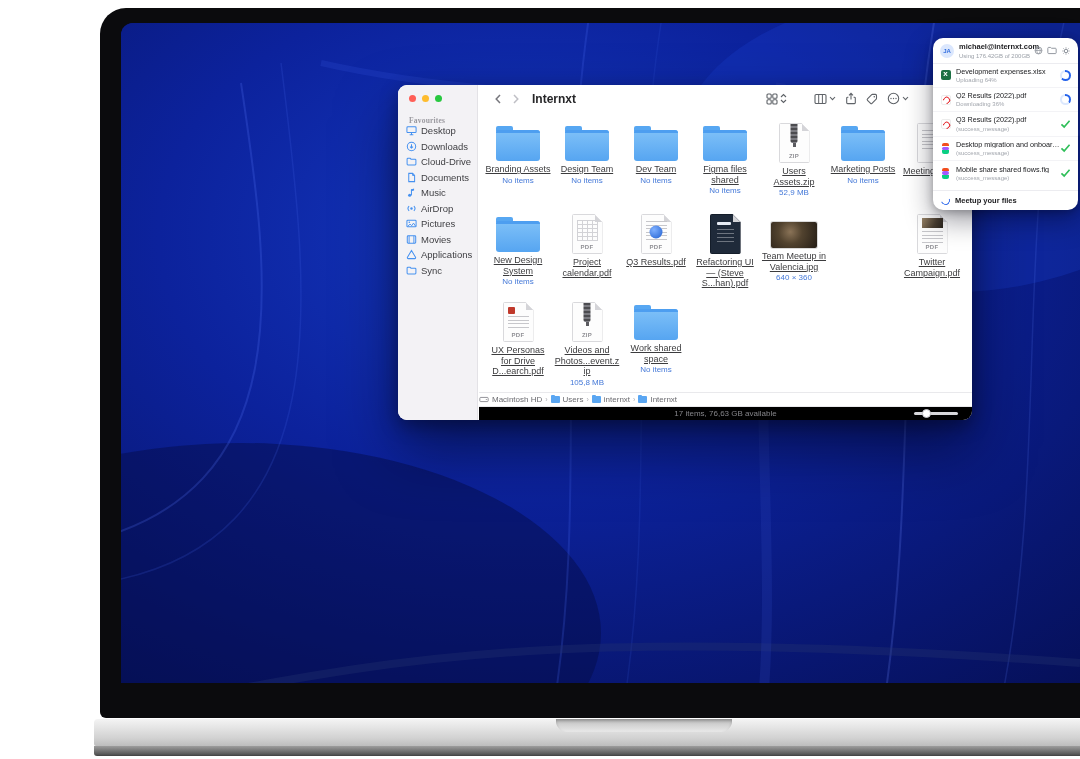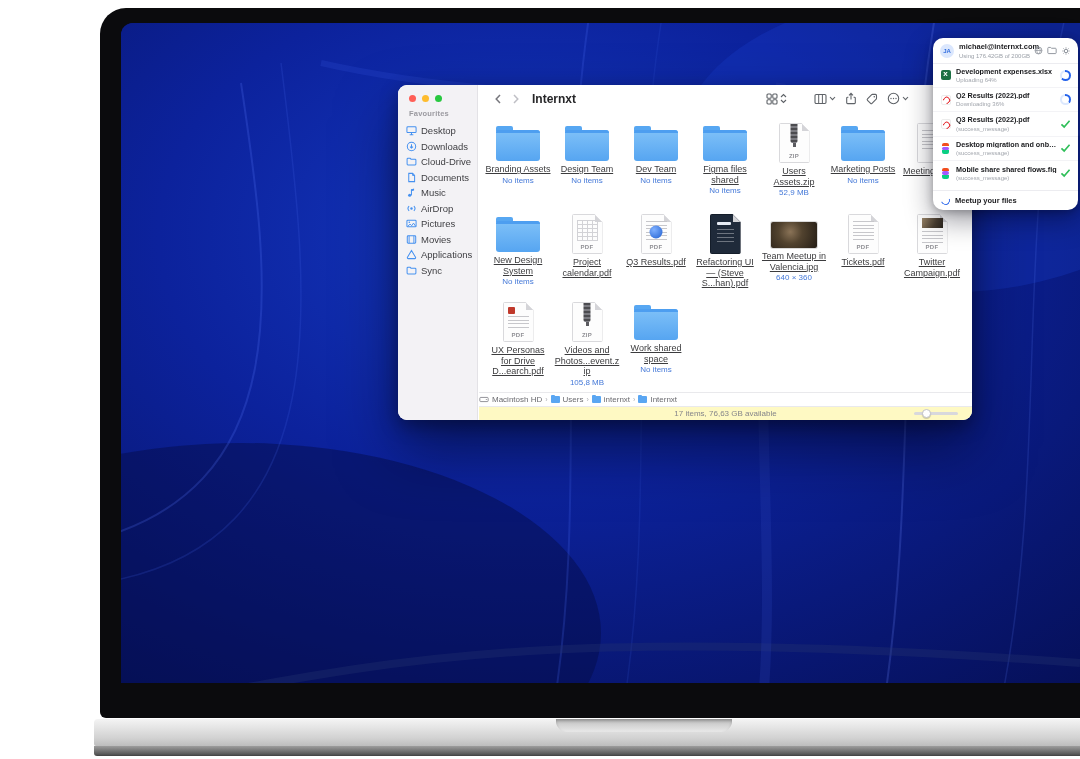--- a/index.html
+++ b/index.html
@@ -13,21 +13,21 @@
   .screen svg.wall{position:absolute;left:0;top:0;width:100%;height:100%;}
   .base{position:absolute;left:94px;top:719px;width:1046px;height:27px;background:linear-gradient(180deg,#f4f4f4,#d2d2d2 70%,#bdbdbd);border-radius:4px 0 0 2px;}
   .base-notch{position:absolute;left:556px;top:719px;width:176px;height:13px;background:linear-gradient(180deg,#bfbfbf,#e9e9e9);border-radius:0 0 11px 11px;box-shadow:inset 0 2px 3px rgba(0,0,0,.25);}
   .base-under{position:absolute;left:94px;top:746px;width:1046px;height:10px;background:linear-gradient(180deg,#9d9d9d,#5a5a5a 80%,#3f3f3f);border-radius:0 0 8px 3px;}
 
   
   .window{position:absolute;left:398px;top:85px;width:574px;height:335px;background:#fff;border-radius:9px;box-shadow:0 30px 60px rgba(0,0,15,.5),0 6px 18px rgba(0,0,0,.35);overflow:hidden;z-index:5;}
   .sidebar{position:absolute;left:0;top:0;width:80px;height:100%;background:#f3f2f5;border-right:1px solid #e3e2e6;}
   .tl{position:absolute;top:10px;left:11px;display:flex;gap:6px;}
   .tl i{width:7px;height:7px;border-radius:50%;display:block;}
-  .side-section{position:absolute;top:24px;left:11px;font-size:7.5px;color:#9b9aa0;font-weight:600;letter-spacing:.2px;}
+  .side-section{position:absolute;top:31px;left:11px;font-size:7.5px;color:#9b9aa0;font-weight:600;letter-spacing:.2px;font-family:Liberation Serif, serif;}
   .side-list{position:absolute;top:38px;left:8px;right:3px;}
   .side-item{display:flex;align-items:center;gap:4px;height:15.5px;font-size:9.5px;color:#3e3e42;white-space:nowrap;overflow:hidden;}
   .side-item svg{flex:0 0 auto;}
 
   .toolbar{position:absolute;left:80px;top:0;right:0;height:27px;background:#fff;display:flex;align-items:center;}
   .navbtn{width:16px;height:16px;display:flex;align-items:center;justify-content:center;margin-left:12px;}
   .win-title{font-size:12px;font-weight:700;color:#262628;margin-left:8px;}
   .tb-right{margin-left:auto;display:flex;align-items:center;gap:9px;padding-right:10px;}
   .tbi{display:flex;align-items:center;gap:2px;}
   .dark-dot{width:11px;height:11px;border-radius:50%;background:#3a3a40;border:1.5px solid #2a2a2e;box-shadow:inset 0 0 0 1.5px #e8e8e8;}
@@ -56,21 +56,21 @@
   .ic-page.dark{background:#1f2a3a;border-color:#141d2a;}
   .ic-page.dark .lines{background:repeating-linear-gradient(180deg,rgba(255,255,255,.35) 0 1px,transparent 1px 4px);top:14px;height:16px;left:6px;right:6px;}
   .ic-page.dark .brand{position:absolute;top:7px;left:6px;width:14px;height:2.5px;background:#e8edf5;border-radius:1px;}
   .ic-img{width:46px;height:26px;margin-top:9px;border-radius:2px;background:radial-gradient(circle at 42% 38%,#8a7357 0%,#52432f 38%,#241d15 100%);box-shadow:0 0 0 1px rgba(0,0,0,.15);}
 
   .pathbar{position:absolute;left:81px;right:0;bottom:14px;height:14px;border-top:1px solid #e9e9ec;display:flex;align-items:center;gap:3px;font-size:8px;color:#6b6b70;background:#fff;}
   .crumb{display:flex;align-items:center;gap:3px;}
   .sep{color:#aeaeb4;font-size:7px;}
   .mini-folder{width:9px;height:7px;background:#5aa6f2;border-radius:1px;position:relative;display:inline-block;}
   .mini-folder::before{content:"";position:absolute;top:-1.5px;left:0;width:4px;height:2px;background:#5aa6f2;border-radius:1px 1px 0 0;}
-  .statusbar{position:absolute;left:81px;right:0;bottom:0;height:14px;border-top:1px solid #e9e9ec;background:#fef9c3;display:flex;align-items:center;justify-content:center;font-size:8px;color:#85858a;}
+  .statusbar{position:absolute;left:81px;right:0;bottom:0;height:14px;border-top:1px solid #e9e9ec;background:#000000;display:flex;align-items:center;justify-content:center;font-size:8px;color:#85858a;}
   .slider{position:absolute;right:14px;top:5px;width:44px;height:3px;background:#d8d8dc;border-radius:2px;}
   .slider .knob{position:absolute;left:8px;top:-3px;width:9px;height:9px;border-radius:50%;background:#fff;border:1px solid #c3c3c8;box-shadow:0 1px 1px rgba(0,0,0,.2);}
 
   
   .popup{position:absolute;left:933px;top:38px;width:145px;height:172px;background:#fff;border-radius:10px;box-shadow:0 10px 28px rgba(0,0,20,.4),0 2px 8px rgba(0,0,0,.25);z-index:20;display:flex;flex-direction:column;overflow:hidden;}
   .pp-head{display:flex;align-items:center;padding:5px 7px 4px 7px;border-bottom:1px solid #ececf0;}
   .avatar{width:14px;height:14px;border-radius:50%;background:#dbe7fd;color:#2f6bdd;font-size:6px;font-weight:700;display:flex;align-items:center;justify-content:center;flex:0 0 auto;}
   .acct{margin-left:5px;line-height:1;min-width:0;}
   .acct .em{font-size:7.5px;color:#1c1c1f;font-weight:600;white-space:nowrap;}
   .acct .us{font-size:6px;color:#9ba0a8;margin-top:2px;white-space:nowrap;}
@@ -82,21 +82,21 @@
   .xls{width:10px;height:10px;border-radius:2px;background:#1d7044;position:relative;}
   .xls::before{content:"x";position:absolute;left:0;right:0;top:-1.5px;text-align:center;color:#fff;font-size:8px;font-weight:700;}
   .pdfm{width:10px;height:10px;border-radius:2px;background:#fff;border:1px solid #ececec;position:relative;}
   .pdfm::before{content:"";position:absolute;left:1.6px;top:1.6px;width:4.5px;height:4.5px;border:1.7px solid #e5252a;border-left-color:transparent;border-radius:50%;transform:rotate(-45deg);}
   .figm{width:7px;height:11px;position:relative;}
   .figm i{position:absolute;left:0;width:4.5px;height:4.5px;border-radius:50%;}
   .figm i.r{top:0;background:#f24e1e;border-radius:2px 2px 0 0;width:7px;height:3.6px;}
   .figm i.p{top:3.7px;background:#a259ff;width:7px;height:3.6px;border-radius:2px;}
   .figm i.g{top:7.4px;background:#0acf83;width:7px;height:3.6px;border-radius:0 0 2px 2px;}
   .pp-txt{margin-left:5px;line-height:1;min-width:0;flex:1;}
-  .pp-name{font-size:7.2px;color:#17181b;font-weight:700;white-space:nowrap;overflow:hidden;text-overflow:ellipsis;}
+  .pp-name{font-size:7.2px;color:#17181b;font-weight:400;white-space:nowrap;overflow:hidden;text-overflow:ellipsis;}
   .pp-sub{font-size:6px;color:#a2a6ad;margin-top:2px;white-space:nowrap;}
   .ring{width:11px;height:11px;border-radius:50%;flex:0 0 auto;position:relative;}
   .ring::after{content:"";position:absolute;inset:2px;background:#fff;border-radius:50%;}
   .spin{width:9px;height:9px;border-radius:50%;border:1.6px solid #2563eb;border-top-color:transparent;border-left-color:transparent;transform:rotate(25deg);flex:0 0 auto;}
   .pp-foot{display:flex;align-items:center;gap:5px;padding:0 8px;height:20px;border-top:1px solid #ececf0;font-size:7.5px;color:#1c1c1f;font-weight:600;}
 </style>
 </head>
 <body>
 
 <div id="stage">
@@ -349,29 +349,20 @@
             <span class="lines"></span>
           </div>
         <div class="fname">Refactoring UI — (Steve S...han).pdf</div>
         <div class="finfo"></div>
       </div>
       <div class="file" style="left:282px;top:101px">
         <div class="ic-img"></div>
         <div class="fname">Team Meetup in Valencia.jpg</div>
         <div class="finfo">640 × 360</div>
       </div>
-      <div class="file" style="left:351px;top:101px">
-        <div class="ic-page">
-            <span class="fold"></span>
-            <span class="lines"></span>
-            <span class="badge">PDF</span>
-          </div>
-        <div class="fname">Tickets.pdf</div>
-        <div class="finfo"></div>
-      </div>
       <div class="file" style="left:420px;top:101px">
         <div class="ic-page">
             <span class="fold"></span>
             <span class="photo"></span>
             <span class="lines" style="top:16px;height:12px"></span>
             <span class="badge">PDF</span>
           </div>
         <div class="fname">Twitter Campaign.pdf</div>
         <div class="finfo"></div>
       </div>

